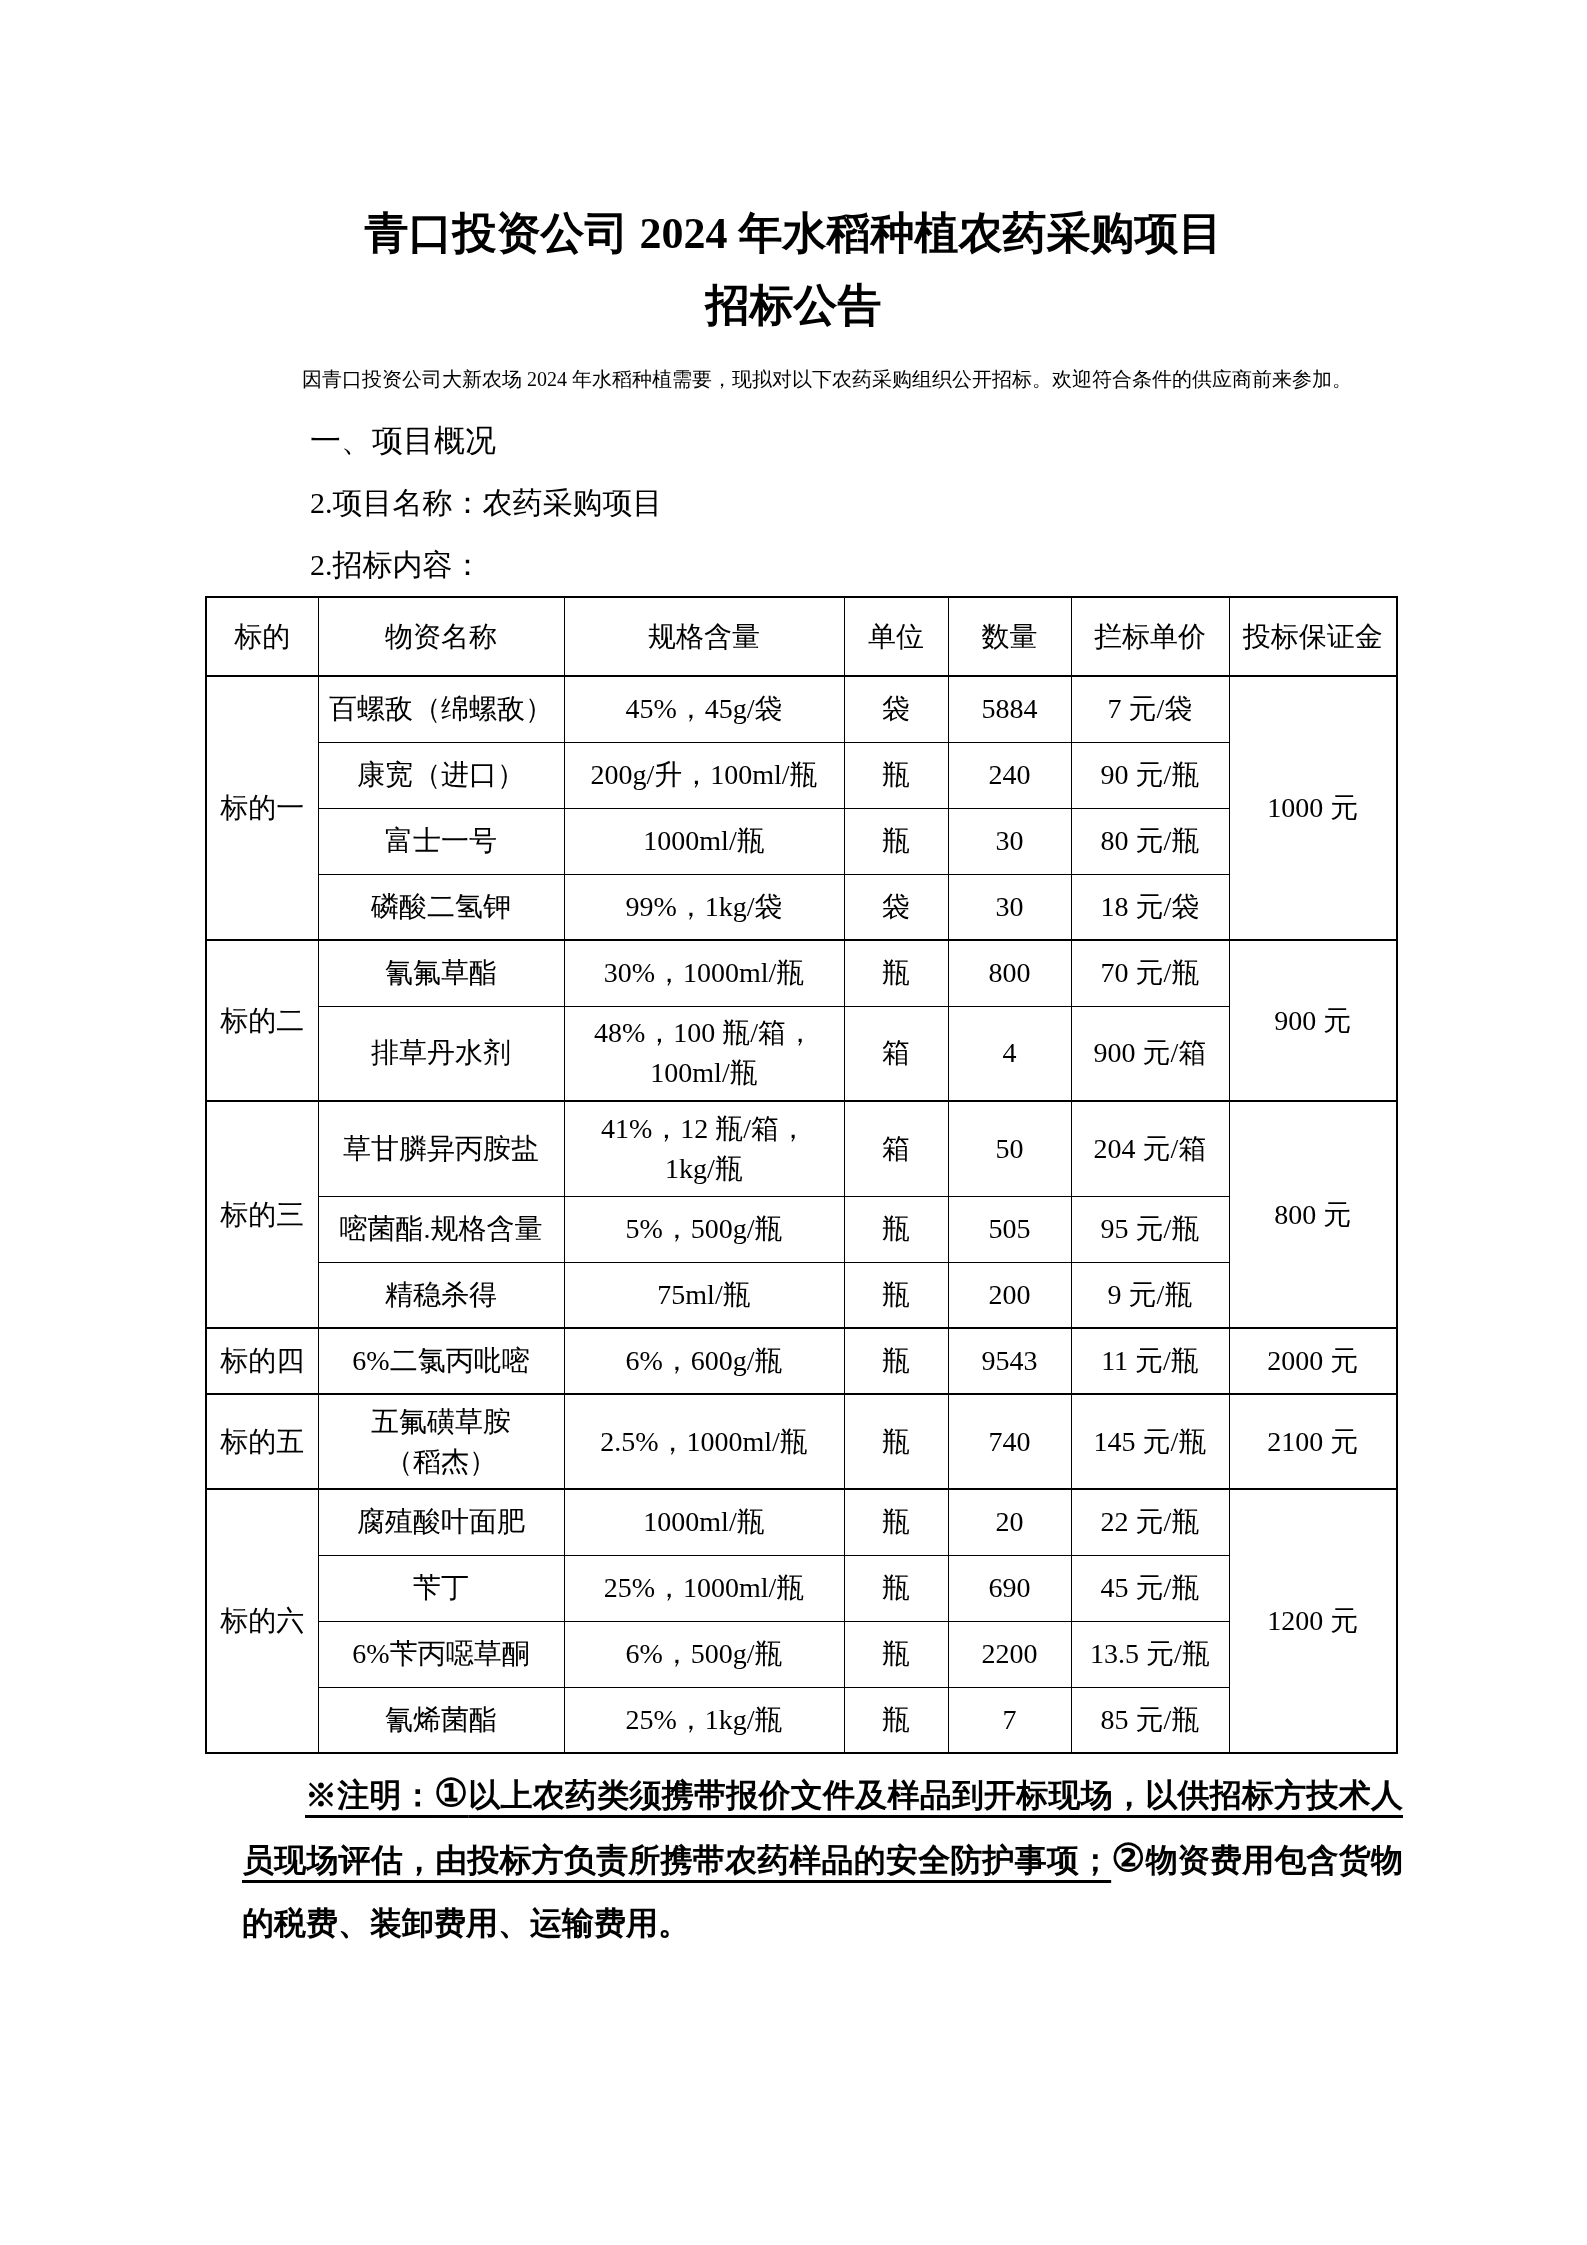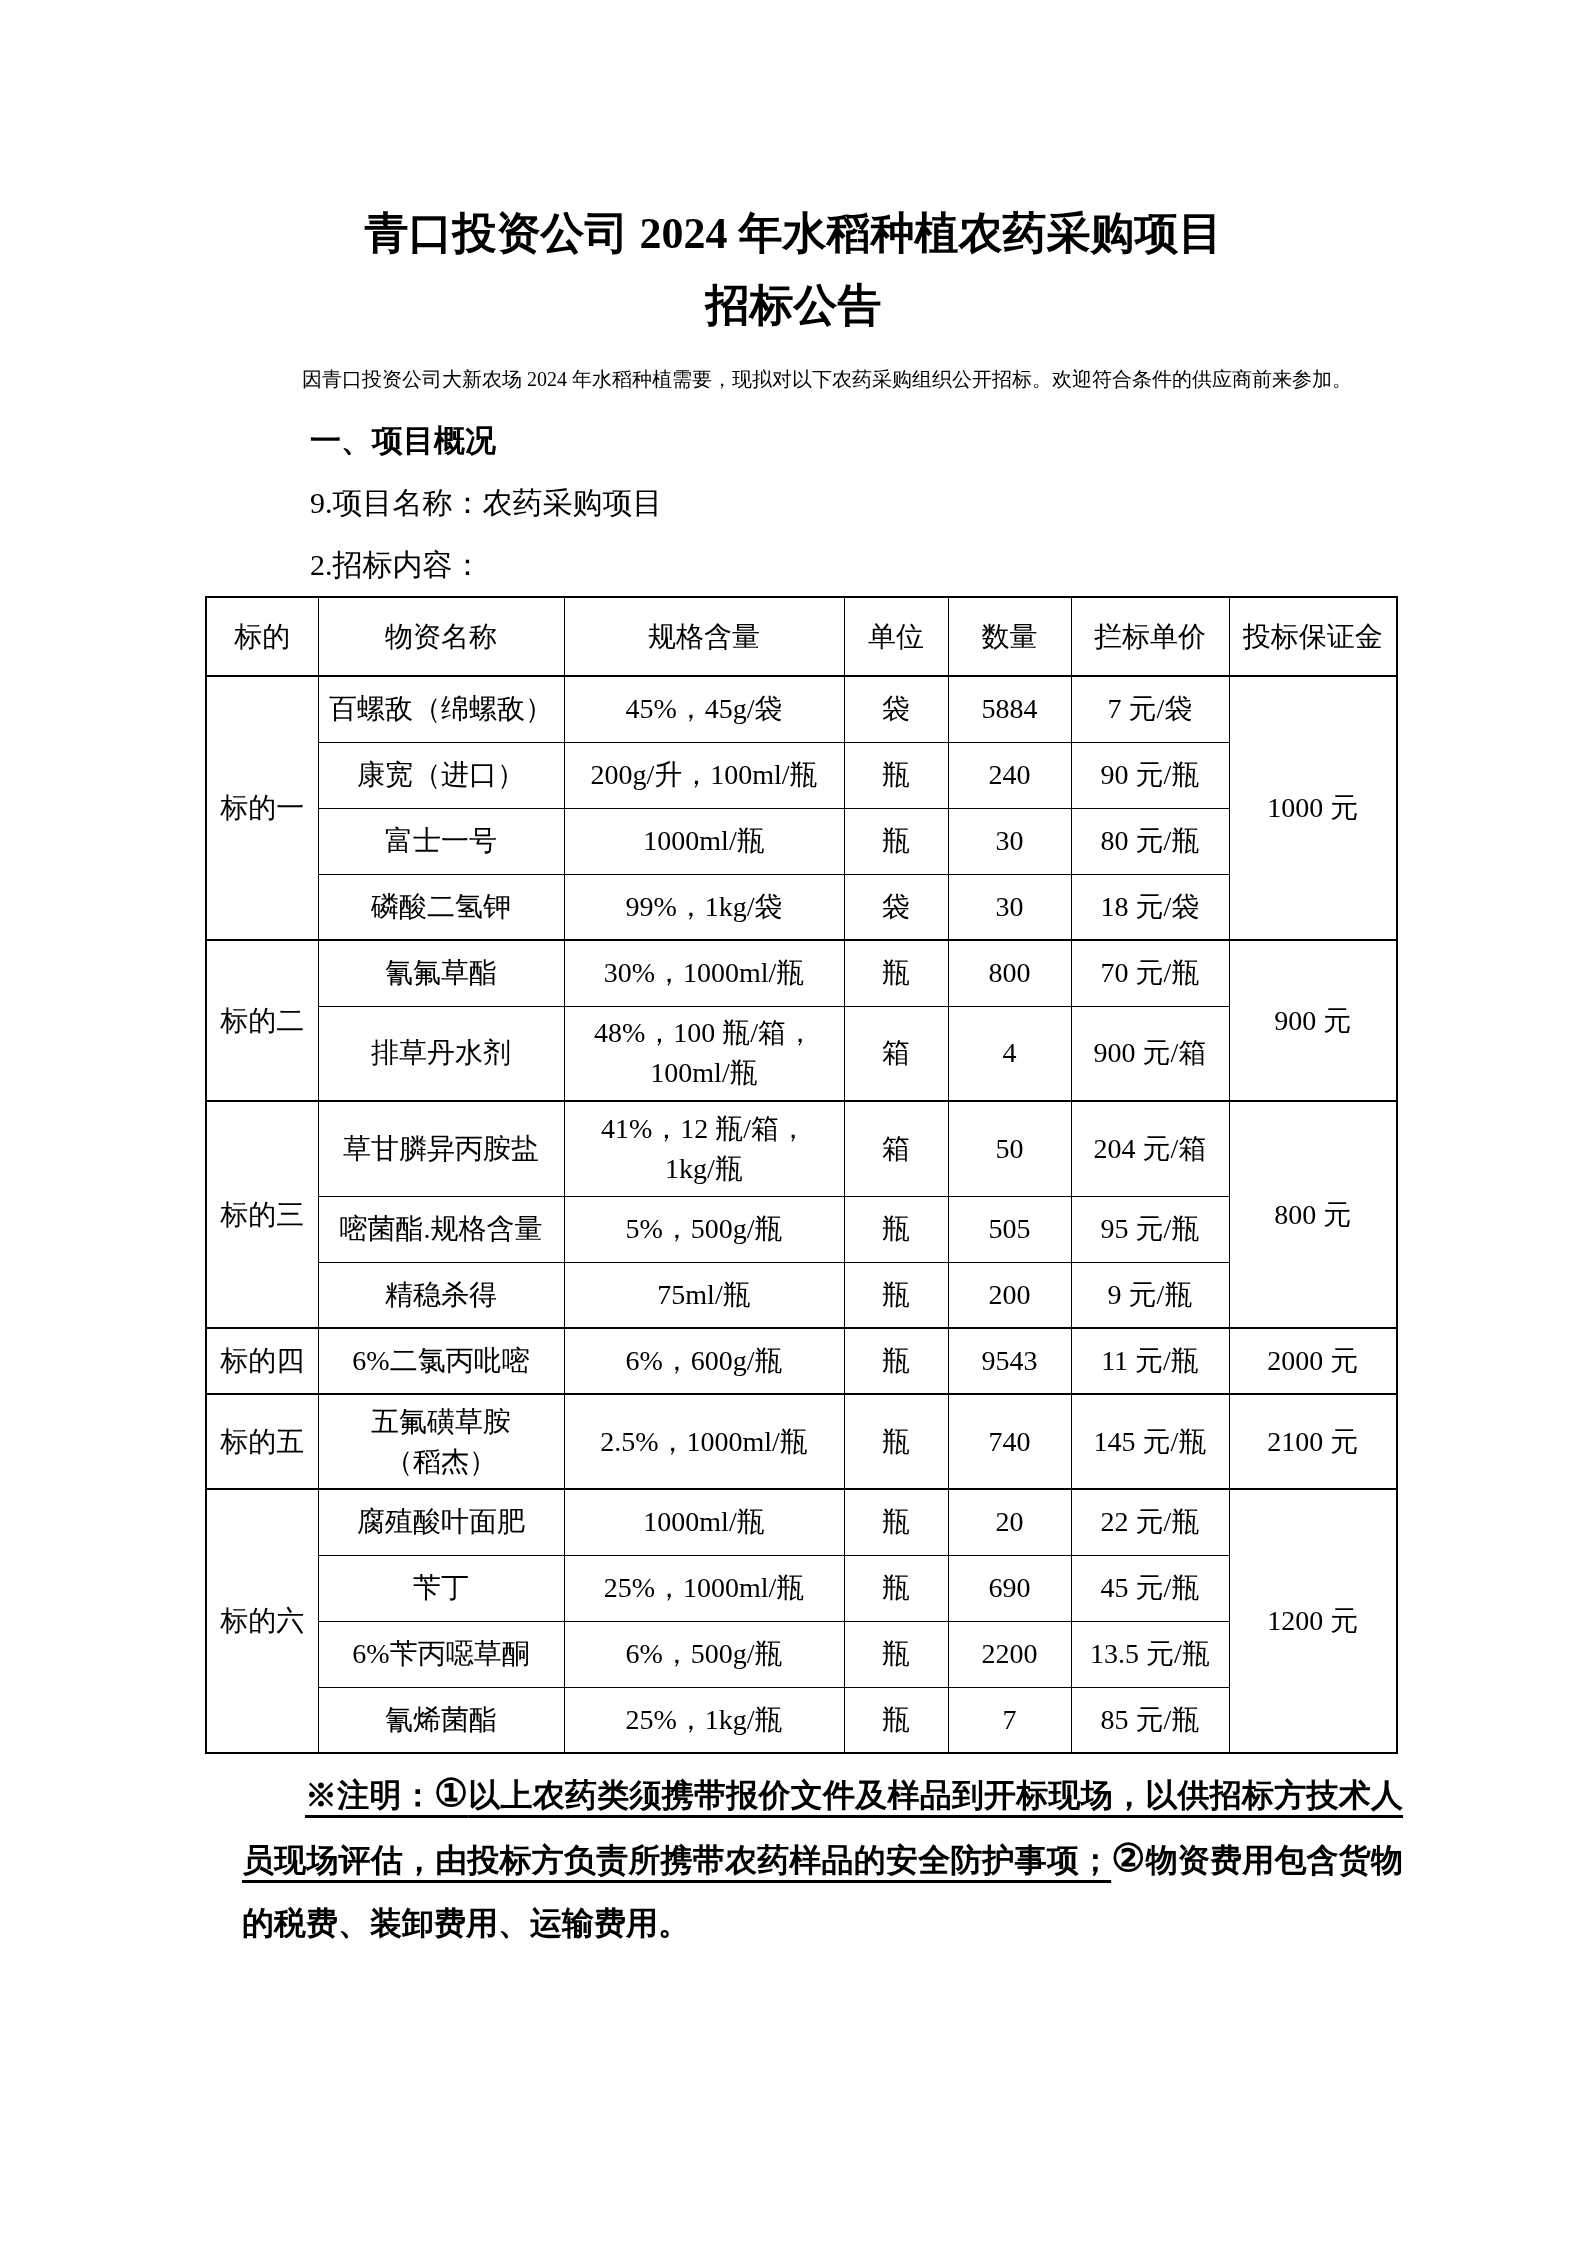--- a/index.html
+++ b/index.html
@@ -32,21 +32,21 @@
   .body-text p { margin: 0; }
   .intro {
     margin-top: 14px !important;
     font-size: 20px;
     line-height: 62px;
     text-align: justify;
     text-indent: 60px;
   }
   .heading {
     font-size: 31px;
-    font-weight: bold;
+    font-weight: normal;
     line-height: 62px;
     padding-left: 68px;
   }
   .item {
     font-size: 30px;
     line-height: 62px;
     padding-left: 68px;
   }
   table.bid-table {
     margin-left: 205px;
@@ -90,21 +90,21 @@
 <body>
 
 <div class="doc">
 
   <div class="title">青口投资公司 2024 年水稻种植农药采购项目</div>
   <div class="subtitle">招标公告</div>
 
   <div class="body-text">
     <p class="intro">因青口投资公司大新农场 2024 年水稻种植需要，现拟对以下农药采购组织公开招标。欢迎符合条件的供应商前来参加。</p>
     <p class="heading">一、项目概况</p>
-    <p class="item">9.项目名称：农药采购项目</p>
+    <p class="item">2.项目名称：农药采购项目</p>
     <p class="item">2.招标内容：</p>
   </div>
 
   <table class="bid-table">
     <colgroup>
       <col style="width:112px">
         <col style="width:246px">
         <col style="width:280px">
       <col style="width:104px">
         <col style="width:123px">

